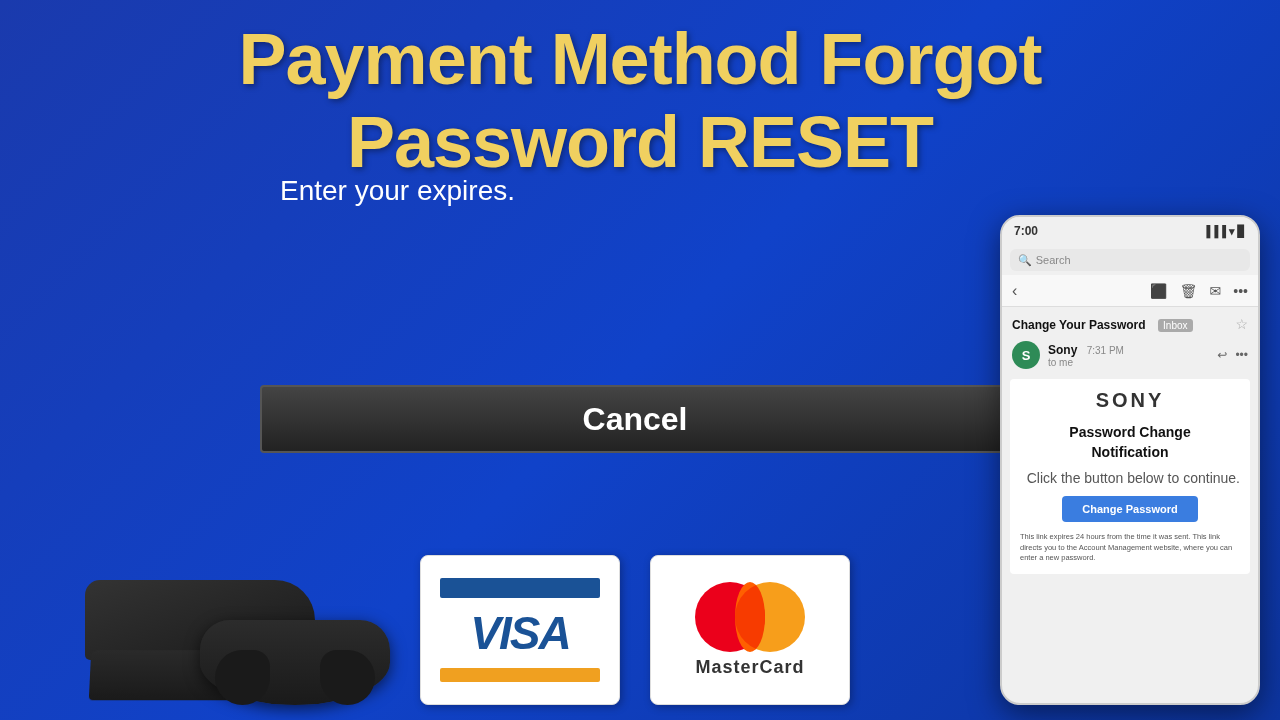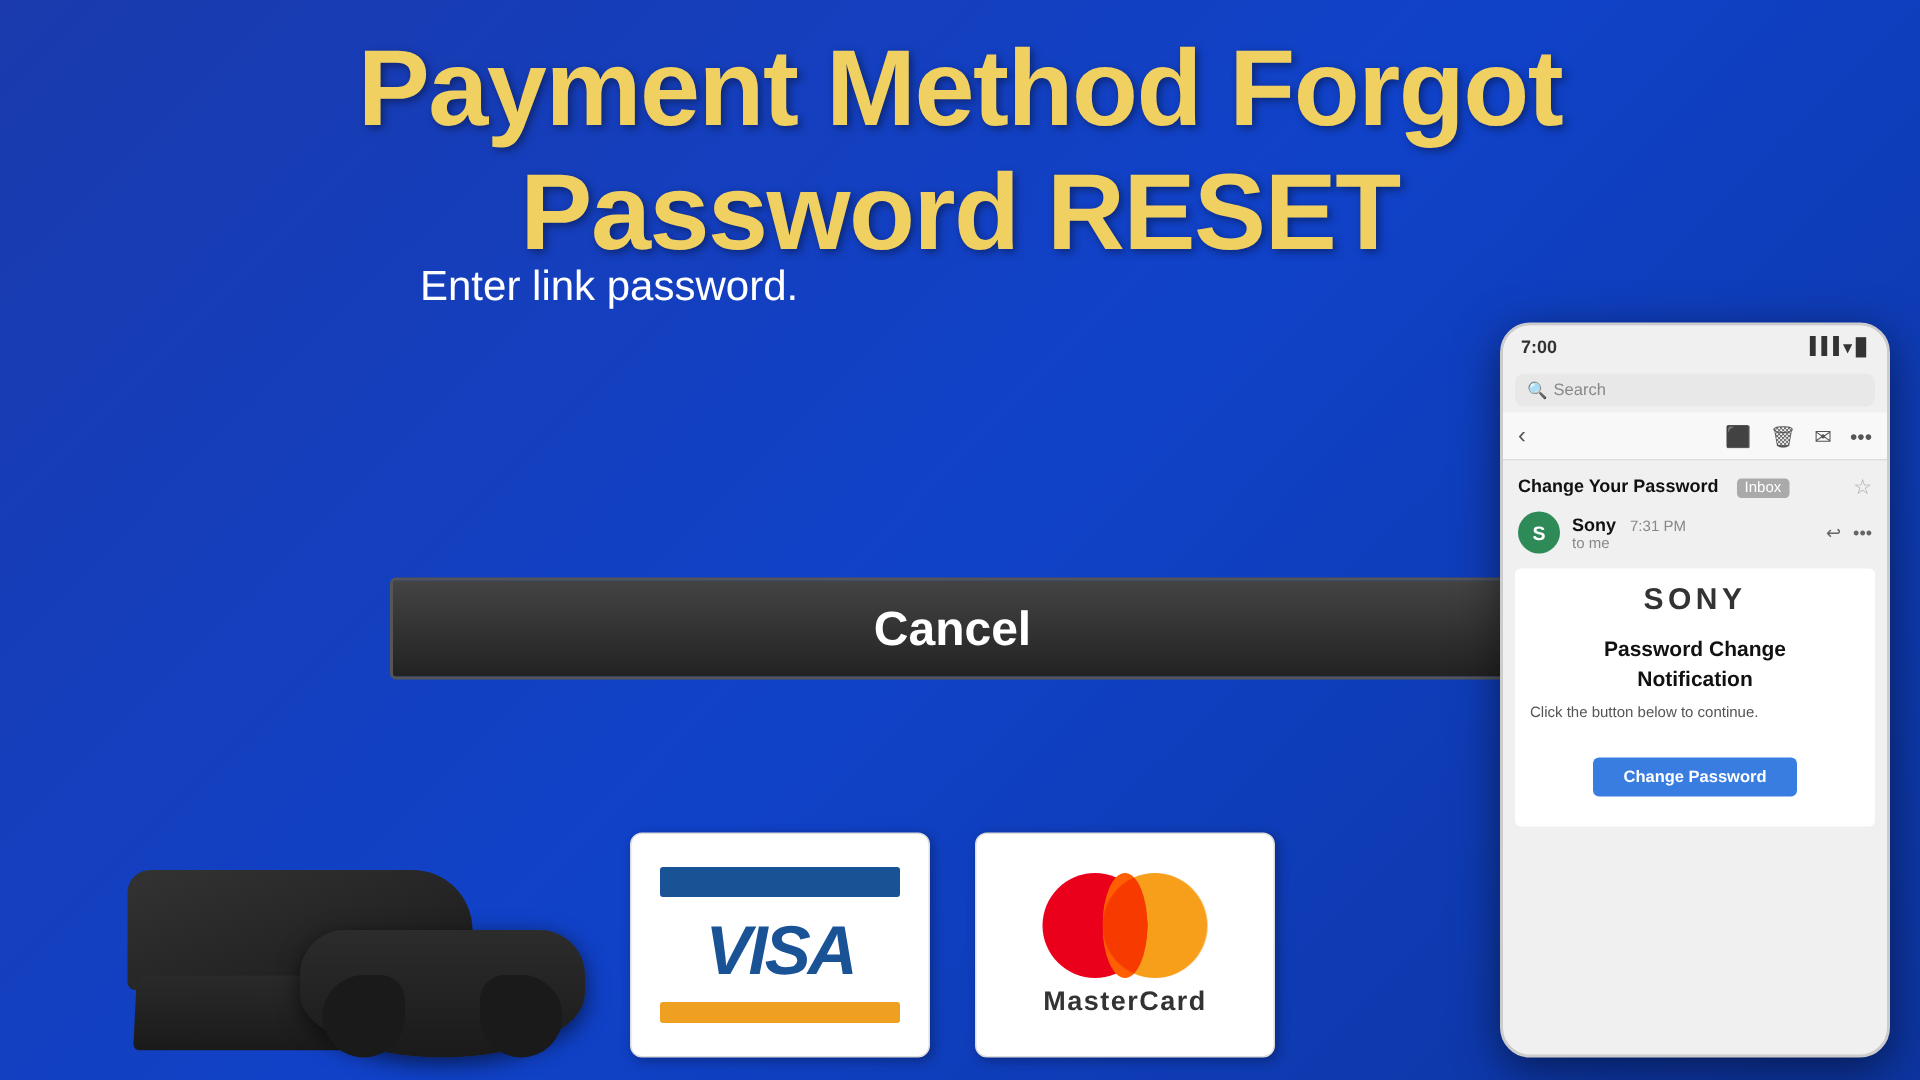--- a/index.html
+++ b/index.html
@@ -397,24 +397,24 @@
       margin-bottom: 4px;
     }
     .pw-change-subtitle {
       font-size: 14px;
       font-weight: 700;
       color: #111;
       text-align: center;
       margin-bottom: 10px;
     }
     .click-text {
-      font-size: 10px;
+      font-size: 14px;
       color: #555;
-      text-align: left;
-      margin-bottom: 24px;
+      text-align: right;
+      margin-bottom: 10px;
     }
     .change-pw-btn {
       display: block;
       margin: 0 auto 10px;
       background: #3a7de0;
       color: #fff;
       border: none;
       border-radius: 4px;
       padding: 7px 20px;
       font-size: 11px;
@@ -448,21 +448,21 @@
 <div class="main-bg">
 
   <div class="title">
     <h1>
       <span>Payment Method Forgot</span><br>
       <span>Password RESET</span>
     </h1>
   </div>
 
   <div class="password-section">
-    <div class="enter-password-label">Enter link password.</div>
+    <div class="enter-password-label">Enter your expires.</div>
   </div>
 
   <div class="buttons-row">
     <button class="btn-cancel">Cancel</button>
   </div>
 
   <div class="ps4-console">
     <div class="ps4-top"></div>
     <div class="ps4-body"></div>
     <div class="controller">
@@ -541,16 +541,17 @@
         <span>•••</span>
       </div>
     </div>
 
     <div class="email-body">
       <div class="sony-logo">SONY</div>
       <div class="pw-change-title">Password Change</div>
       <div class="pw-change-subtitle">Notification</div>
       <div class="click-text">Click the button below to continue.</div>
       <button class="change-pw-btn">Change Password</button>
+      <div class="disclaimer-text">This link expires 24 hours from the time it was sent. This link directs you to the Account Management website, where you can enter a new password.</div>
     </div>
   </div>
 
 </div>
 
 </body></html>

